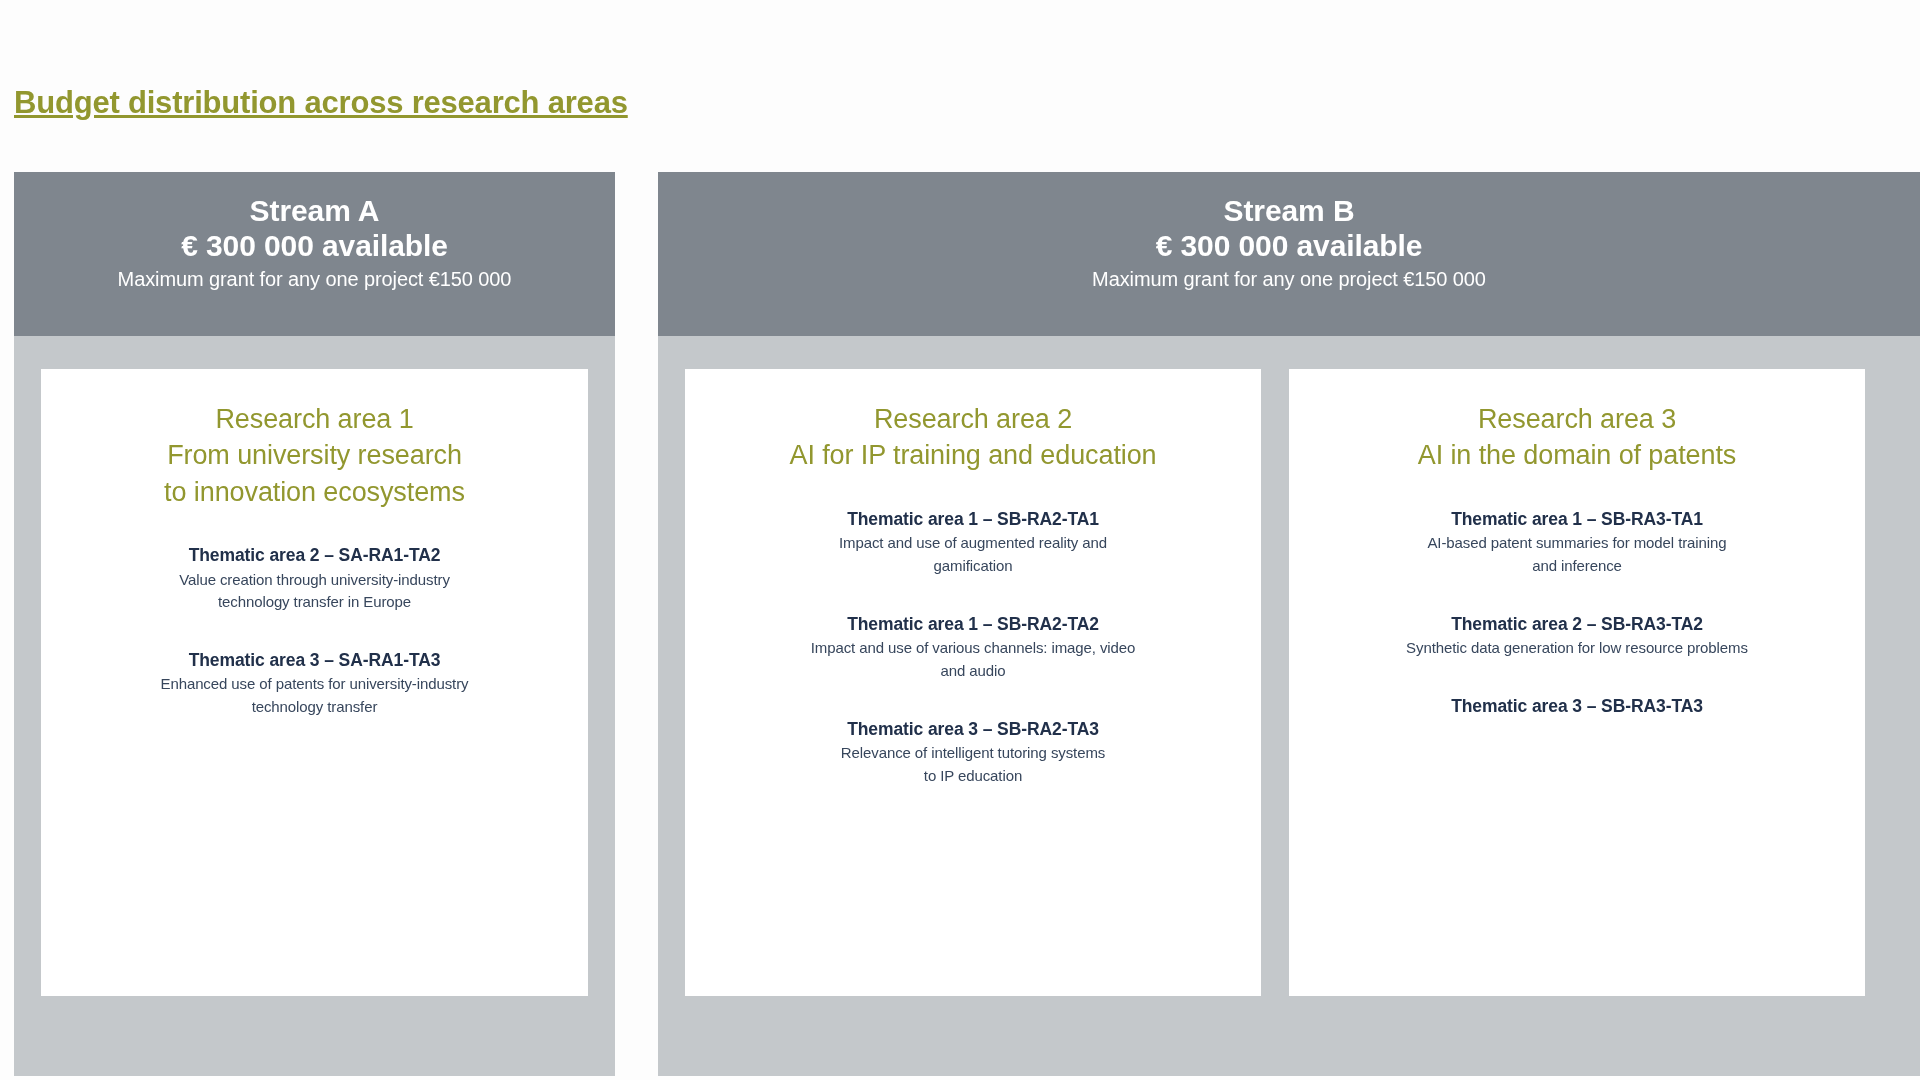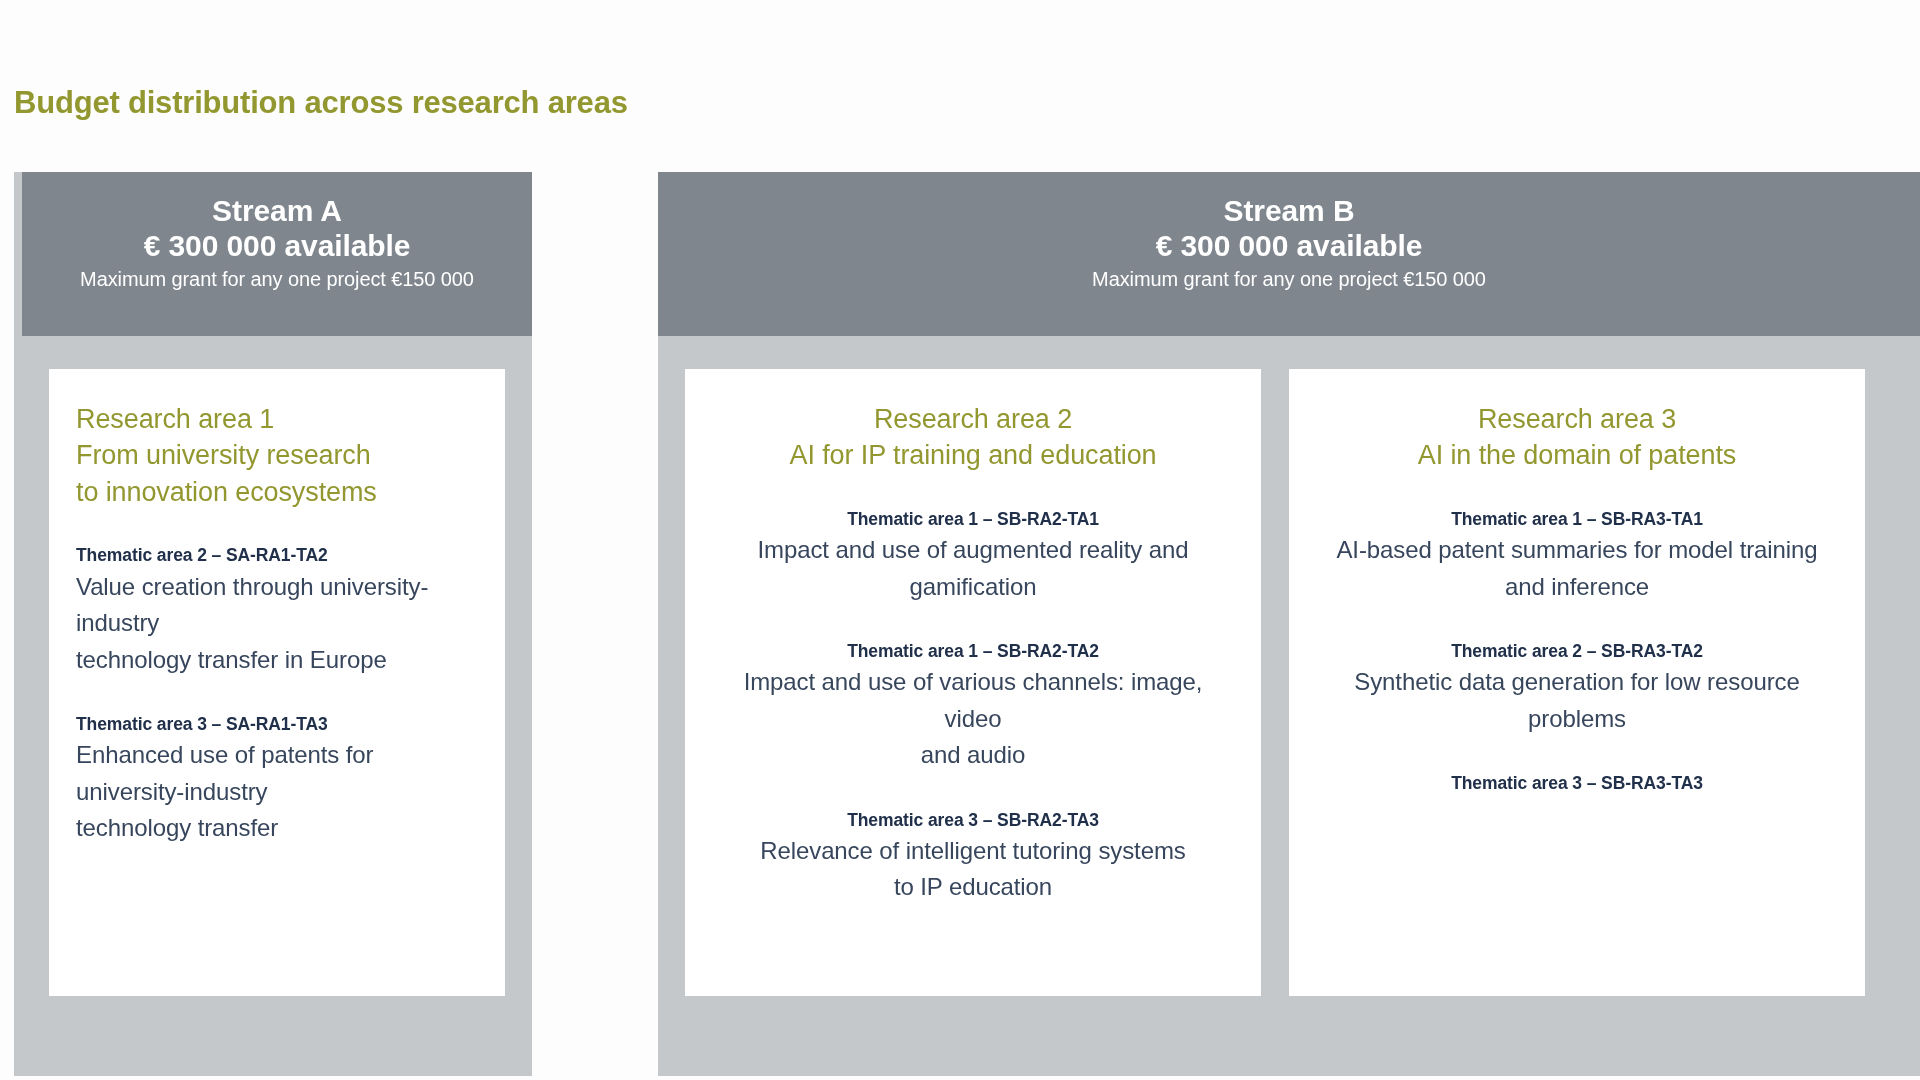--- a/index.html
+++ b/index.html
@@ -12,30 +12,31 @@
   .page { position: relative; width: 1920px; height: 1080px; background: #fdfdfd; }
 
   .page-title {
     position: absolute;
     left: 14px; top: 85px;
     font-size: 31px;
     font-weight: bold;
     color: #92972f;
     letter-spacing: -0.2px;
     white-space: nowrap;
+    text-decoration: underline;
   }
 
   
   .stream {
     position: absolute;
     background: #c4c8cb;
     top: 172px;
     height: 904px;
   }
-  .stream-a { left: 14px; width: 518px; padding-left: 8px; }
+  .stream-a { left: 14px; width: 601px; }
   .stream-b { left: 658px; width: 1262px; }
 
   .stream-header {
     background: #7f868e;
     height: 164px;
     color: #ffffff;
     text-align: center;
     padding-top: 21px;
   }
   .stream-name {
@@ -60,21 +61,21 @@
   .cards {
     display: flex;
     gap: 28px;
     padding: 33px 27px 0 27px;
   }
   .card {
     background: #ffffff;
     padding: 32px 27px 0 27px;
     height: 627px;
   }
-  .stream-a .card { width: 547px; }
+  .stream-a .card { width: 547px; text-align: center; }
   .stream-b .card { width: 576px; text-align: center; }
 
   .ra-title {
     color: #92972f;
     font-size: 27px;
     font-weight: normal;
     line-height: 1.35;
     letter-spacing: -0.1px;
     margin-bottom: 32px;
   }
@@ -85,21 +86,21 @@
   .theme { margin-bottom: 33px; }
   .theme:last-child { margin-bottom: 0; }
   .theme-head {
     font-size: 17.5px;
     font-weight: bold;
     color: #21304a;
     line-height: 1.5;
     letter-spacing: -0.1px;
   }
   .theme-desc {
-    font-size: 24px;
+    font-size: 15px;
     font-weight: normal;
     color: #37465c;
     line-height: 1.52;
     letter-spacing: -0.1px;
   }
   .theme-desc span { display: block; }
 </style>
 </head>
 <body>
 

